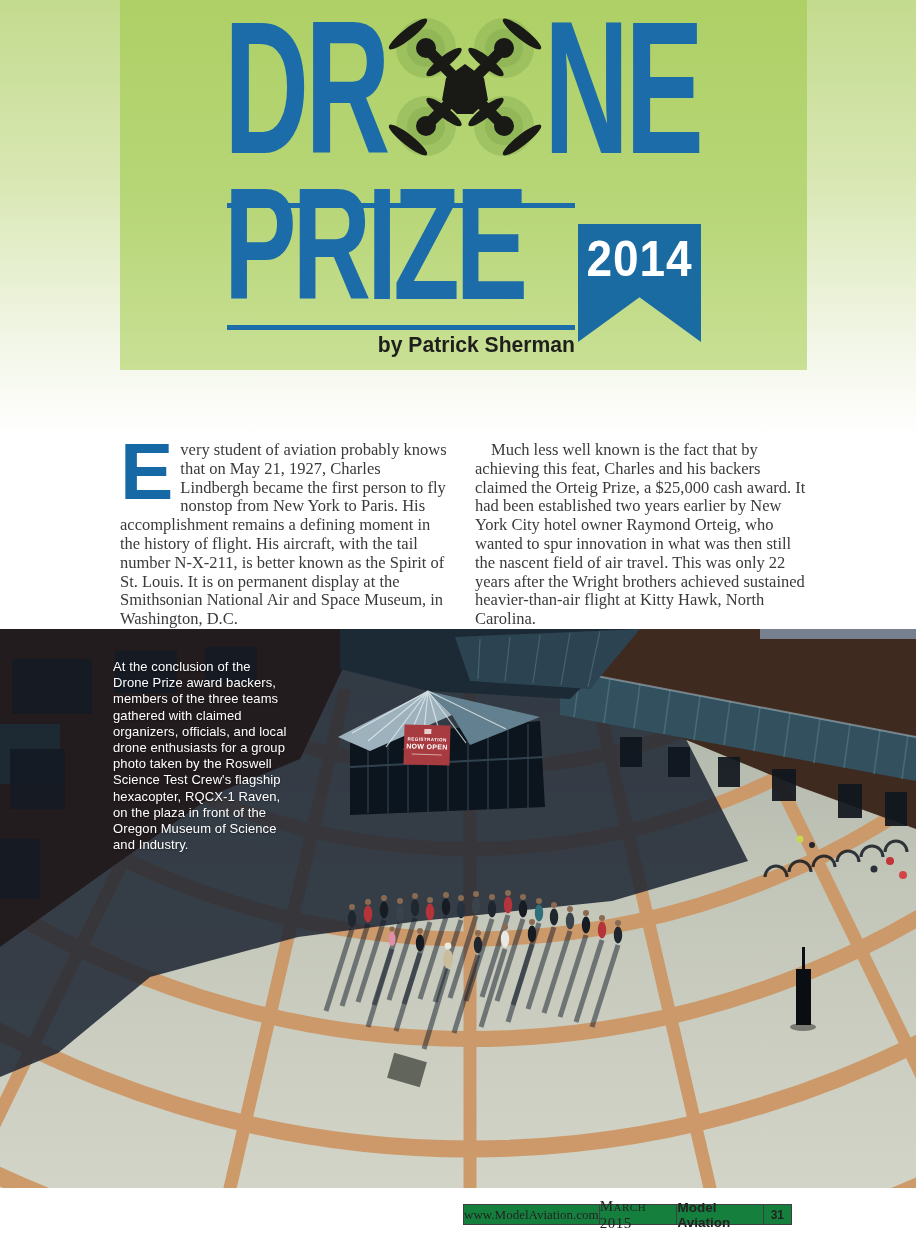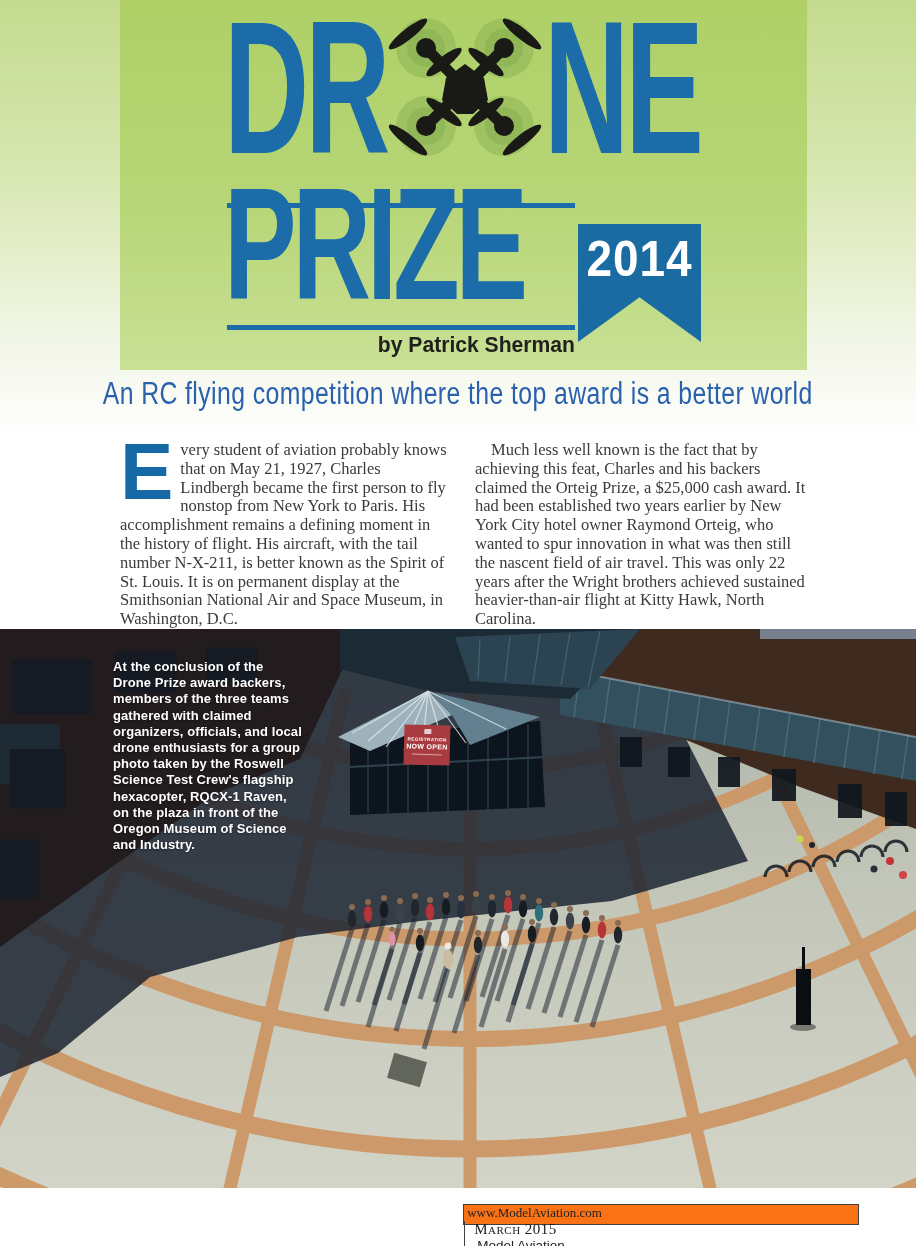--- a/index.html
+++ b/index.html
@@ -59,33 +59,33 @@
   .dropcap {
     float:left; font-family:"Liberation Sans", sans-serif; font-weight:700;
     font-size:80px; line-height:56px; color:#1669a4; margin:3px 7px 0 0;
   }
   .col2 p { text-indent:16px;font-family:Liberation Serif, serif; }
   
   .photo { position:absolute; left:0; top:629px; width:916px; height:559px; background:#11151c; overflow:hidden; }
   .photo svg { position:absolute; left:0; top:0; }
   .caption {
     position:absolute; left:113px; top:30px; z-index:2; color:#ffffff;
-    font-size:13px; font-weight:700; line-height:16.2px; letter-spacing:.1px;
+    font-size:13px; font-weight:400; line-height:16.2px; letter-spacing:.1px;
     text-shadow:0 1px 2px rgba(0,0,0,.45); white-space:nowrap;
   }
   
   .footer {
-    position:absolute; left:463px; top:1204px; width:396px; height:21px;
-    display:flex; border:1.5px solid #3f3f3f; background:#f97316; color:#222;flex-direction:column;
+    position:absolute; left:463px; top:1204px; width:329px; height:21px;
+    display:flex; border:1.5px solid #3f3f3f; background:#15803d; color:#222;
   }
   .fcell { display:flex; align-items:center; justify-content:center; height:100%; }
   .fcell + .fcell { border-left:1.5px solid #3f3f3f; }
   .f-web  { width:141px; font-family:"Liberation Serif", serif; font-size:13px; }
   .f-issue{ width:102px; font-family:"Liberation Serif", serif; font-size:15px; font-variant:small-caps; letter-spacing:.5px; }
-  .f-mag  { width:113px; font-weight:400; font-size:13.5px; }
+  .f-mag  { width:113px; font-weight:700; font-size:13.5px; }
   .f-page { width:37px;  font-weight:700; font-size:12px; }
 </style>
 </head>
 <body>
 
 <div class="page">
 
   <div class="margin-grad"></div>
 
   <div class="banner">
@@ -134,23 +134,20 @@
     <div class="t-prize">PRIZE</div>
     <div class="rule rule2"></div>
 
     <div class="ribbon">
       <span class="ribbon-year">2014</span>
     </div>
 
     <div class="byline">by Patrick Sherman</div>
   </div>
 
-  <div class="subtitle">
-    <span>An RC flying competition where the top award is a better world</span>
-  </div>
 
   <div class="article">
     <div class="col col1">
       <span class="dropcap">E</span><span>very student of aviation probably knows that on May 21, 1927, Charles Lindbergh became the first person to fly nonstop from New York to Paris. His accomplishment remains a defining moment in the history of flight. His aircraft, with the tail number N-X-211, is better known as the Spirit of St. Louis. It is on permanent display at the Smithsonian National Air and Space Museum, in Washington, D.C.</span>
     </div>
     <div class="col col2">
       <p>Much less well known is the fact that by achieving this feat, Charles and his backers claimed the Orteig Prize, a $25,000 cash award. It had been established two years earlier by New York City hotel owner Raymond Orteig, who wanted to spur innovation in what was then still the nascent field of air travel. This was only 22 years after the Wright brothers achieved sustained heavier-than-air flight at Kitty Hawk, North Carolina.</p>
     </div>
   </div>
 

